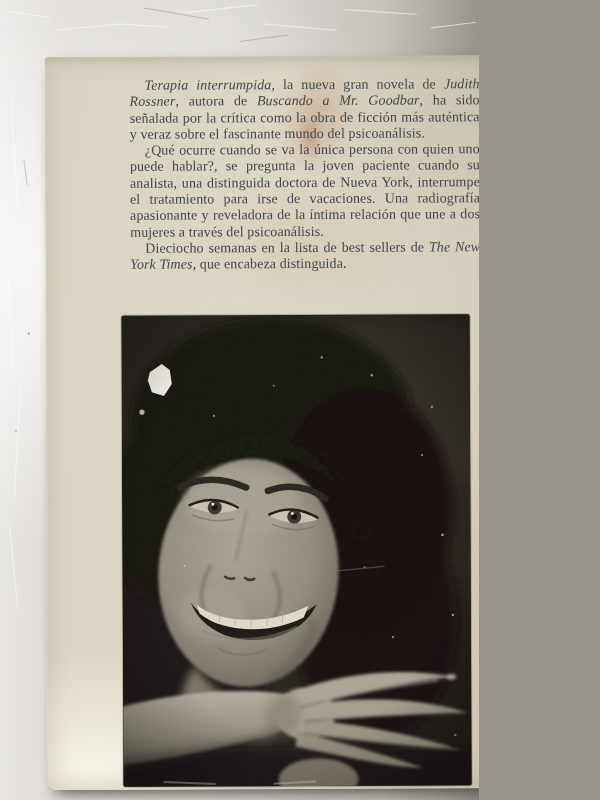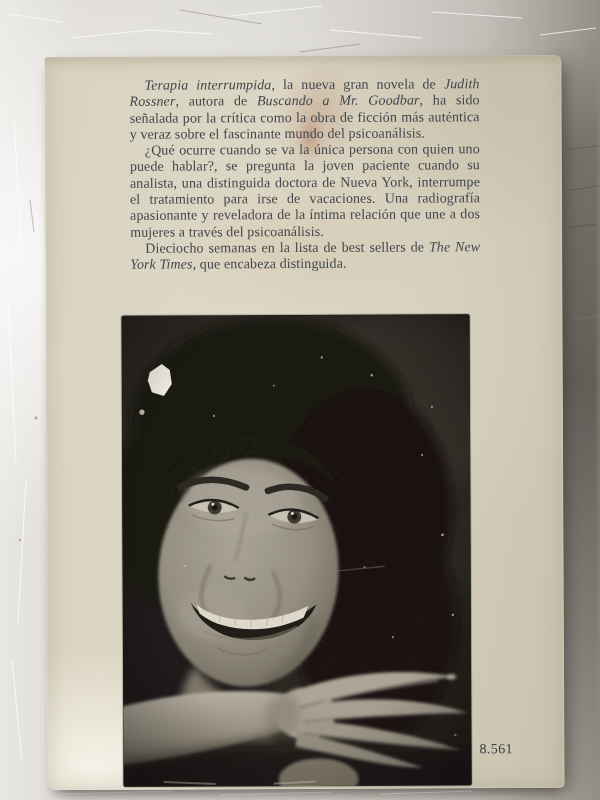--- a/index.html
+++ b/index.html
@@ -1,17 +1,17 @@
 <!DOCTYPE html>
 <html><head>
 <meta charset="utf-8">
 <style>
   html,body{margin:0;padding:0;background:#9a968f;}
   .scene{
-    position:relative;width:600px;height:800px;overflow:hidden;
+    position:relative;width:479px;height:800px;overflow:hidden;
     font-family:"Liberation Serif","DejaVu Serif",serif;
     background:
       radial-gradient(900px 520px at 12% 32%, rgba(255,255,255,.78), rgba(255,255,255,0) 55%),
       radial-gradient(500px 260px at 45% 2%, rgba(255,255,255,.28), rgba(255,255,255,0) 60%),
       linear-gradient(90deg,#e9e7e3 0%, #dbd8d3 14%, #d0cdc7 52%, #beb9b2 80%, #a29d95 94%, #938e86 100%);
   }
   .wall-marks{position:absolute;inset:0;z-index:0;}
   .right-shadow{
     position:absolute;left:550px;top:42px;width:50px;height:756px;z-index:1;
     background:linear-gradient(180deg, rgba(86,81,73,0) 0%, rgba(86,81,73,.5) 14%,

